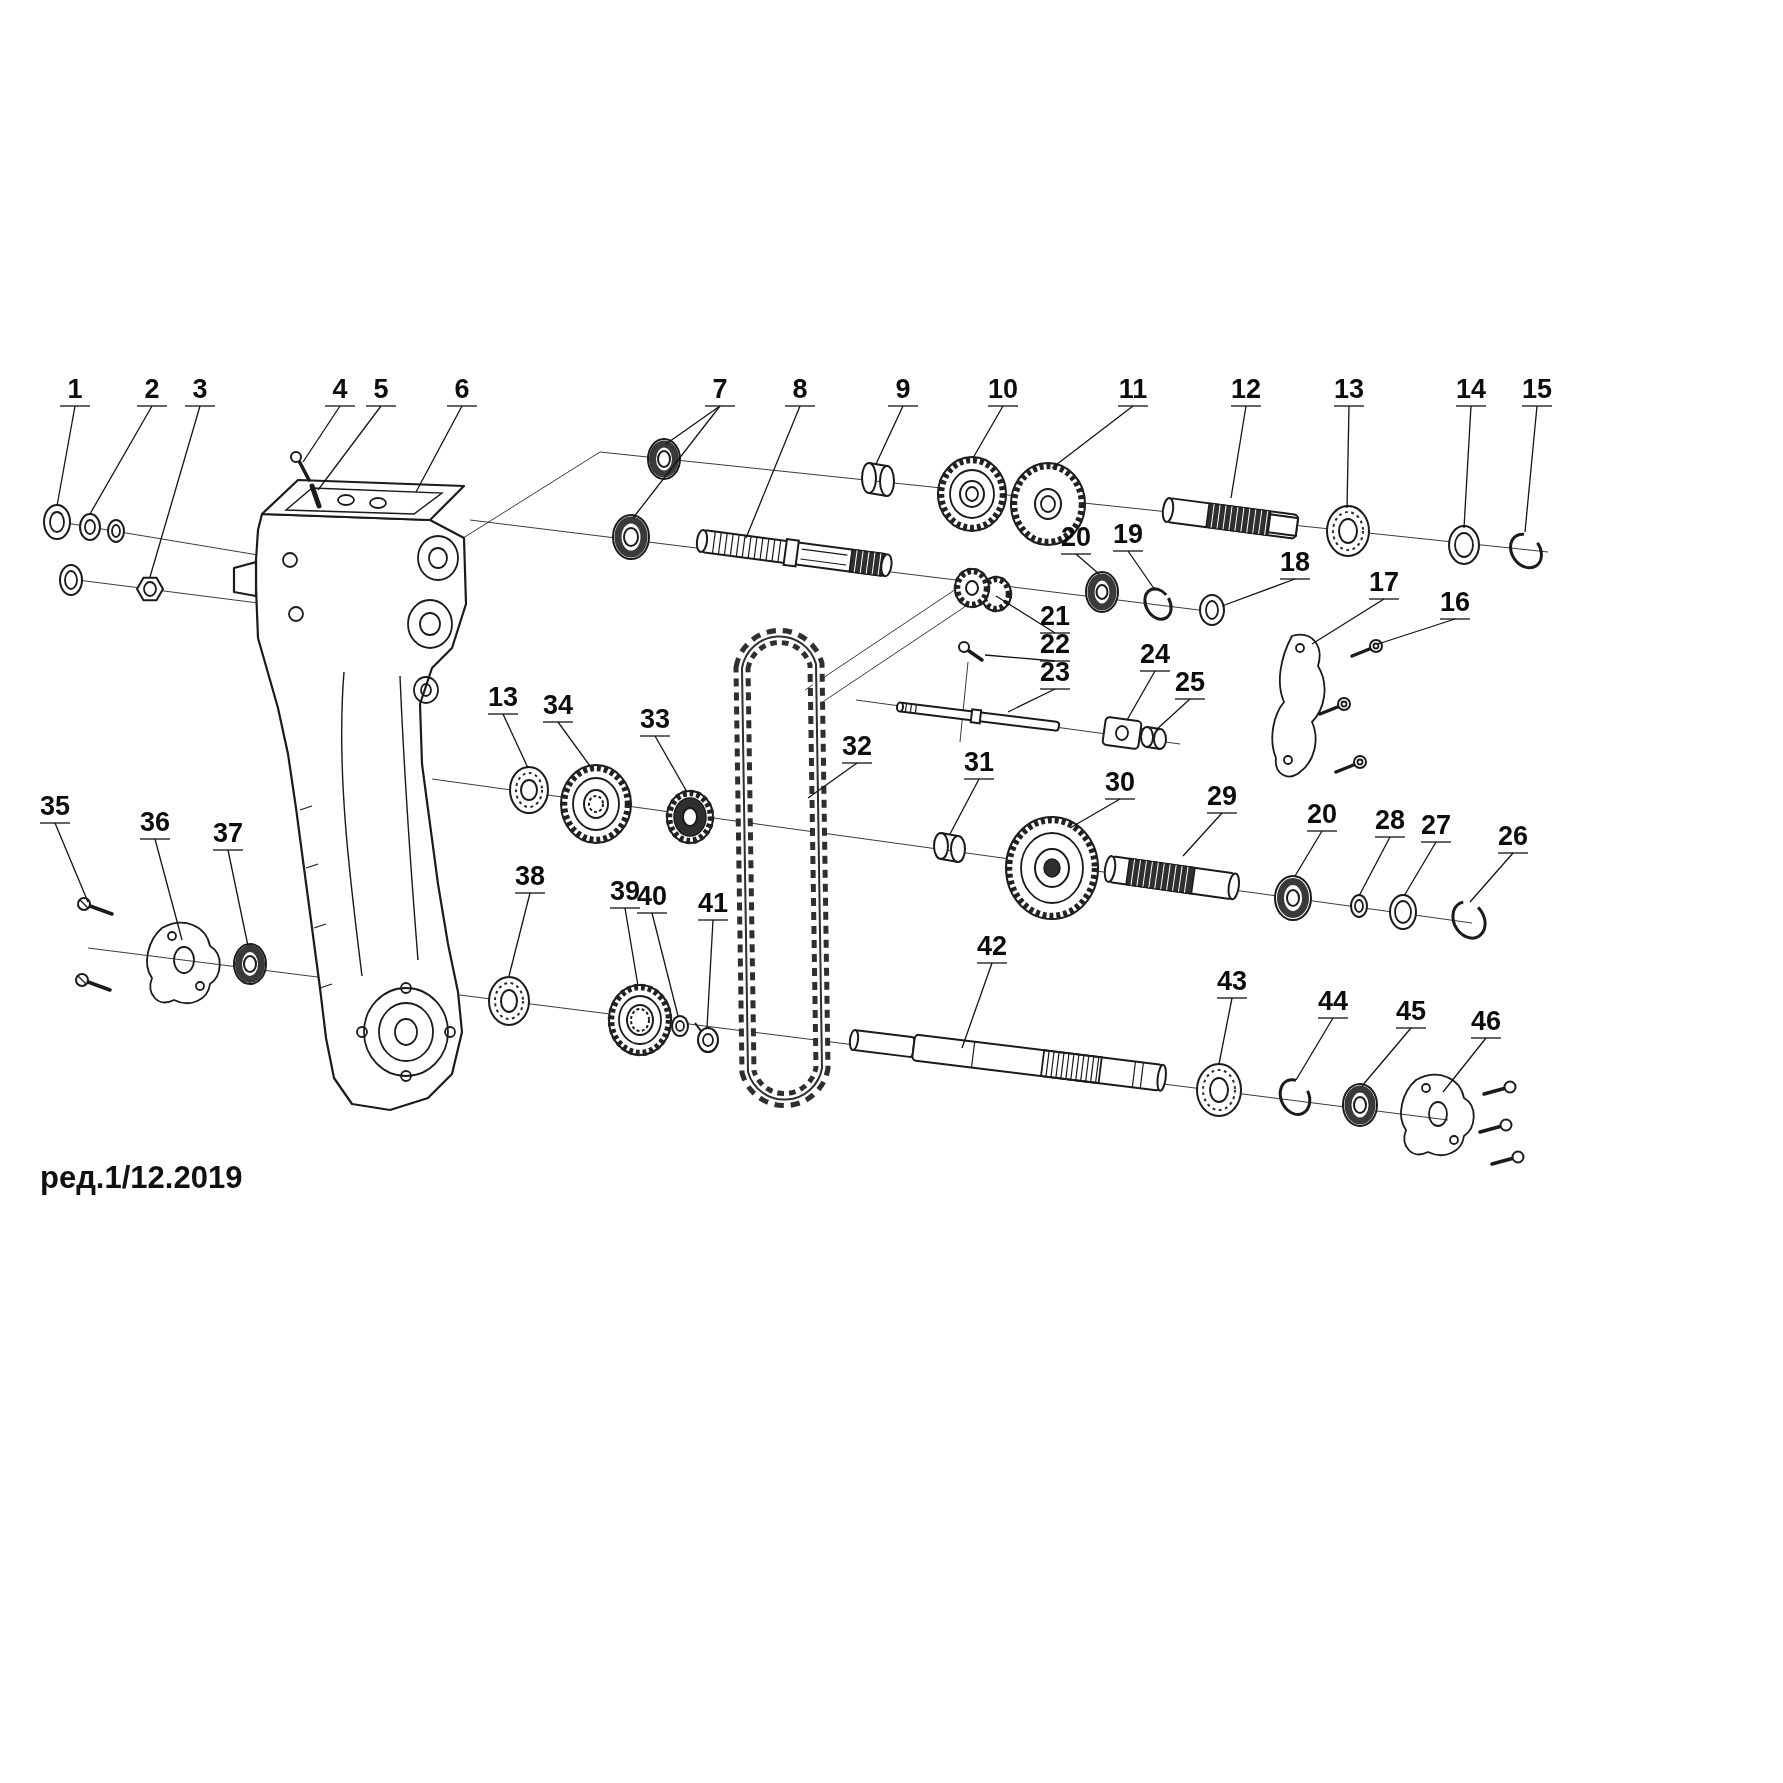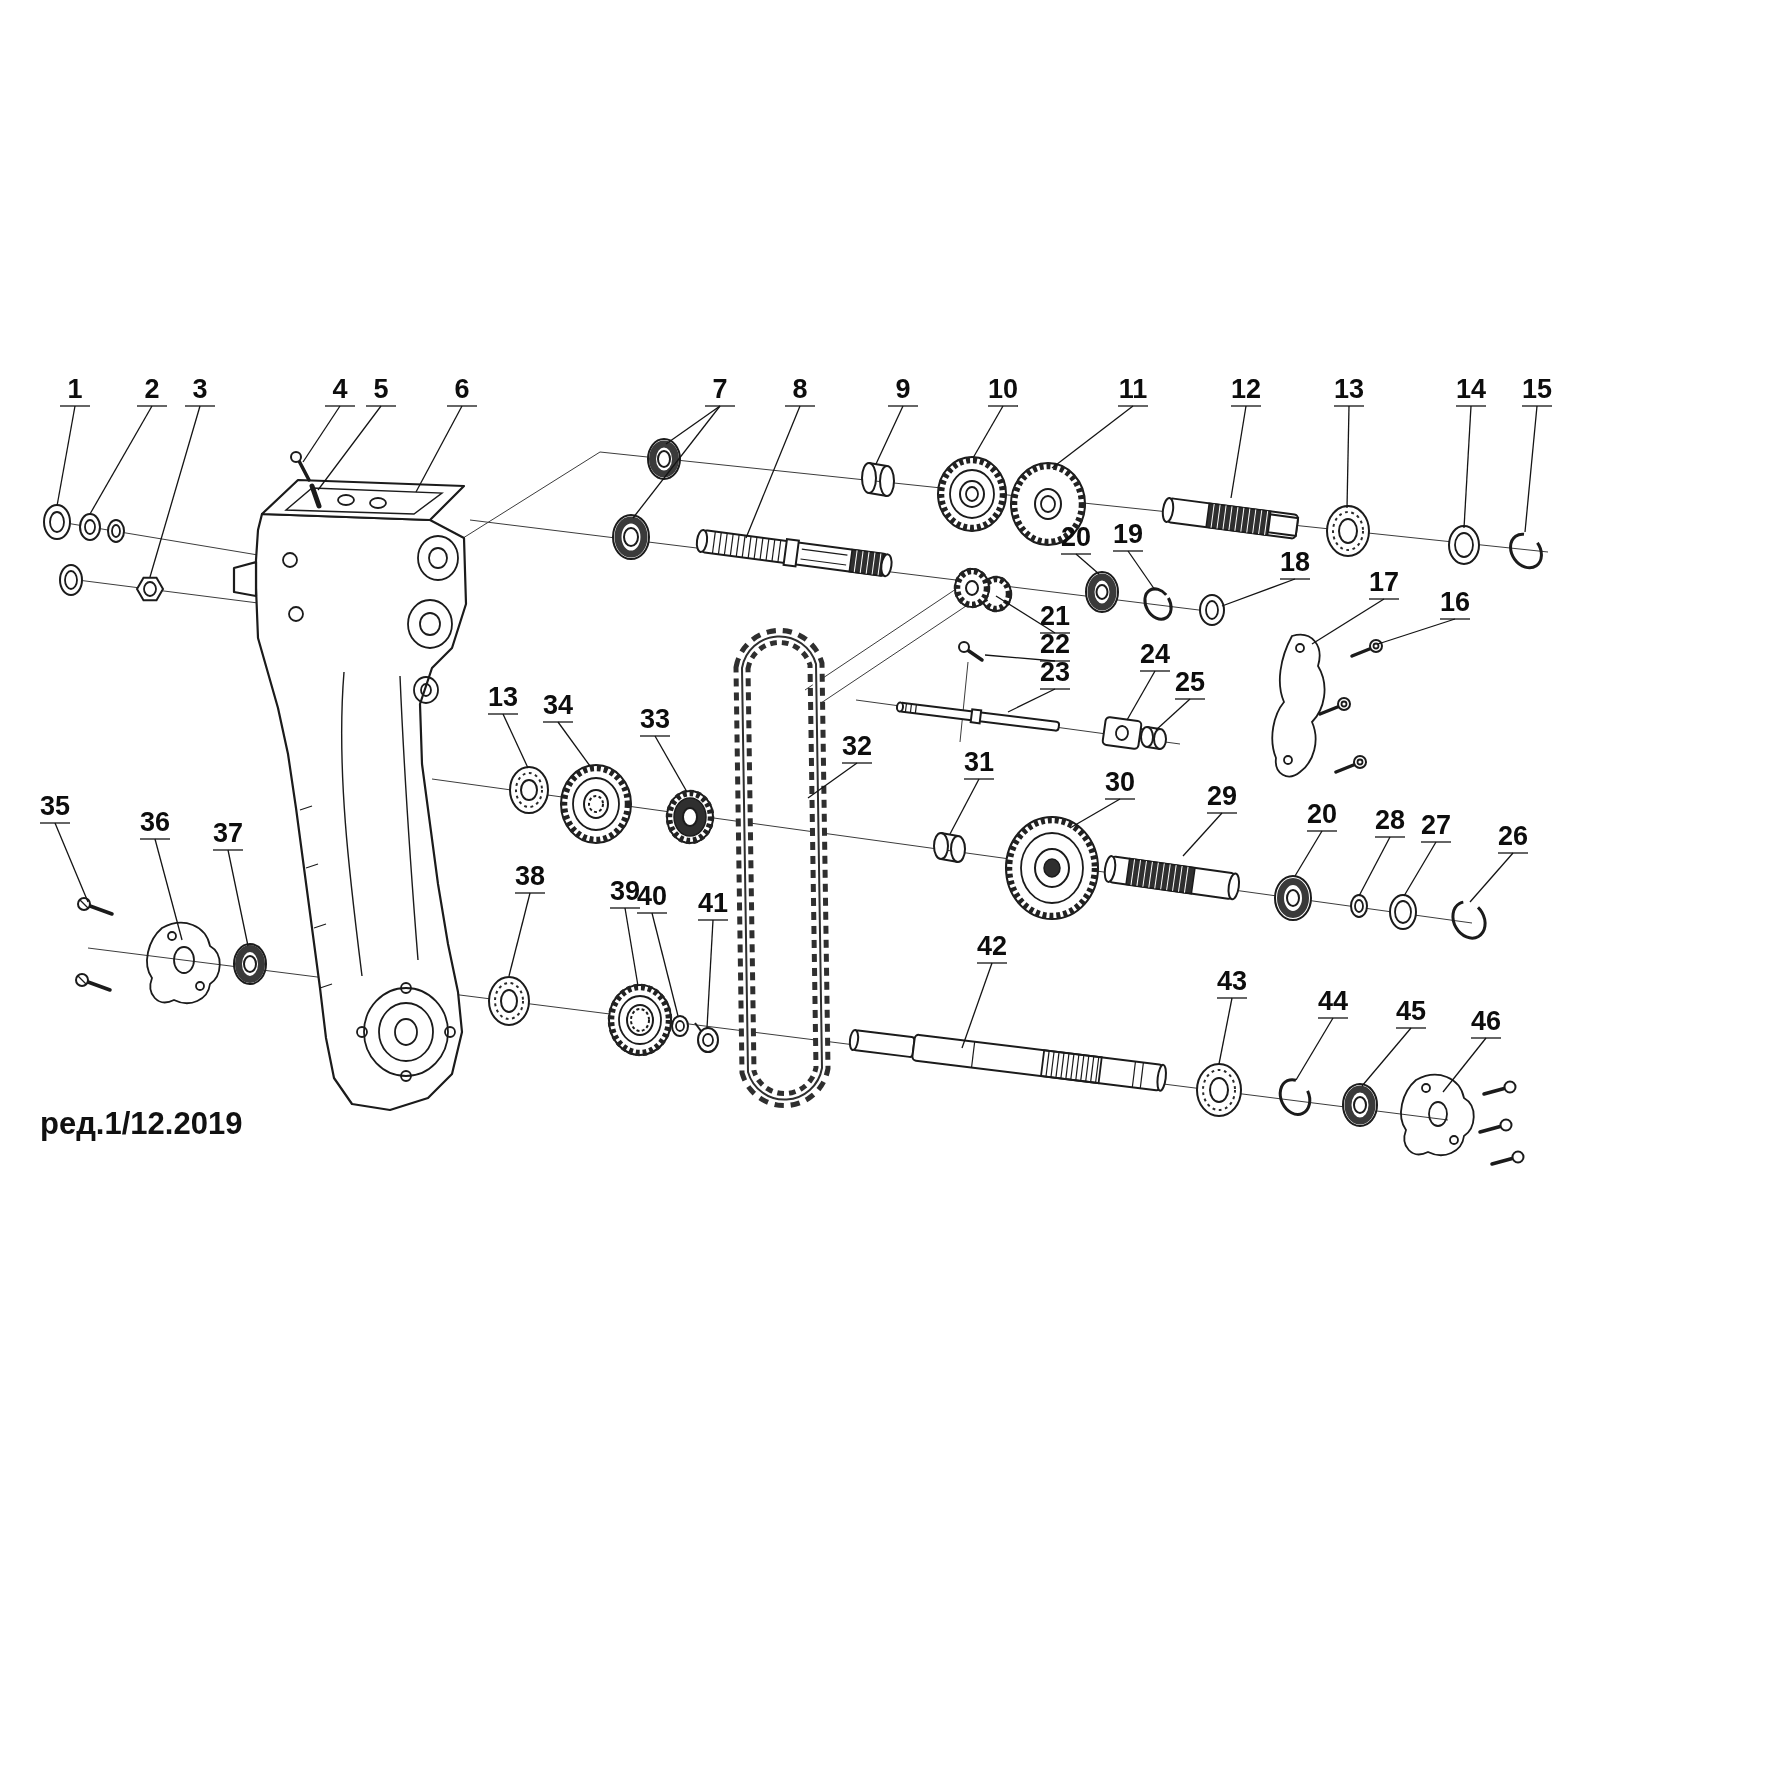--- a/index.html
+++ b/index.html
@@ -22,21 +22,21 @@
   .house  { fill:#ffffff; stroke:#1b1b1b; stroke-width:2.2; stroke-linejoin:round; }
   .houseThin { fill:none; stroke:#1b1b1b; stroke-width:1.4; }
   .screwShaft { stroke:#1b1b1b; stroke-width:3.5; stroke-linecap:round; }
   .pin    { stroke:#1b1b1b; stroke-width:5; stroke-linecap:round; }
   .chainOuter { fill:none; stroke:#2f2f2f; stroke-width:17; stroke-dasharray:8 6; }
   .chainMid   { fill:none; stroke:#ffffff; stroke-width:7; }
   .chainInner { fill:none; stroke:#2f2f2f; stroke-width:2; }
   .leader { stroke:#141414; stroke-width:1.3; }
   .callout-num { font-family:"Liberation Sans", sans-serif; font-weight:bold; font-size:27px;
                  fill:#0d0d0d; text-anchor:middle; }
-  .revision { position:absolute; left:40px; top:1106px; font-weight:bold; font-size:31px; color:#111111; }
+  .revision { position:absolute; left:40px; top:1160px; font-weight:bold; font-size:31px; color:#111111; }
 </style>
 </head>
 <body>
 
 <div class="page">
 
 <svg id="diagram-svg" viewBox="0 0 1783 1783" width="1783" height="1783">
 
   <g class="axes">
     <line x1="48" y1="520" x2="258" y2="555"></line>

